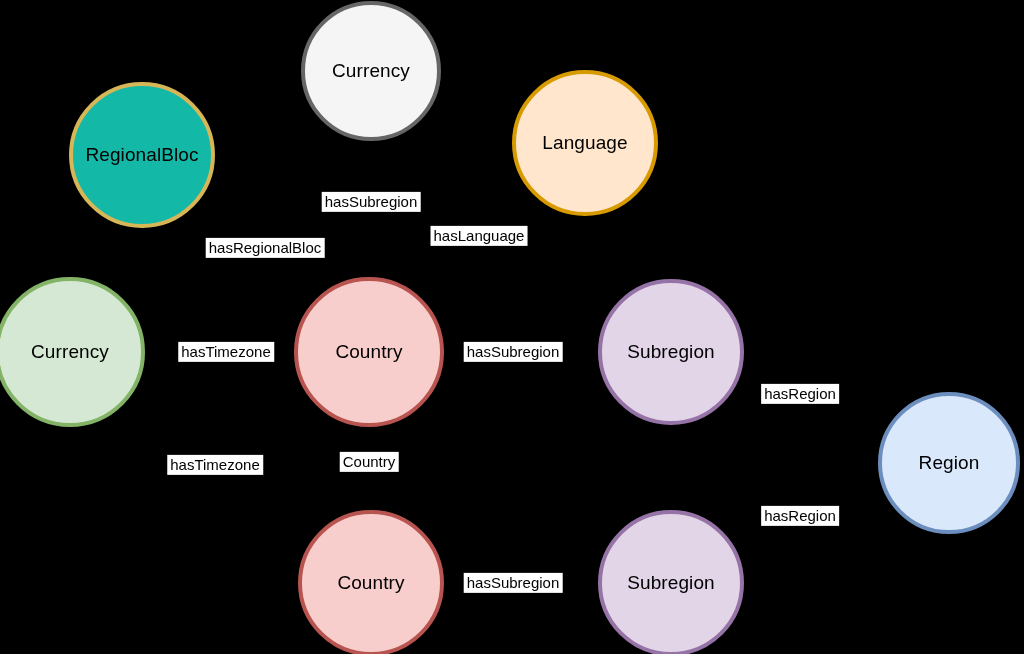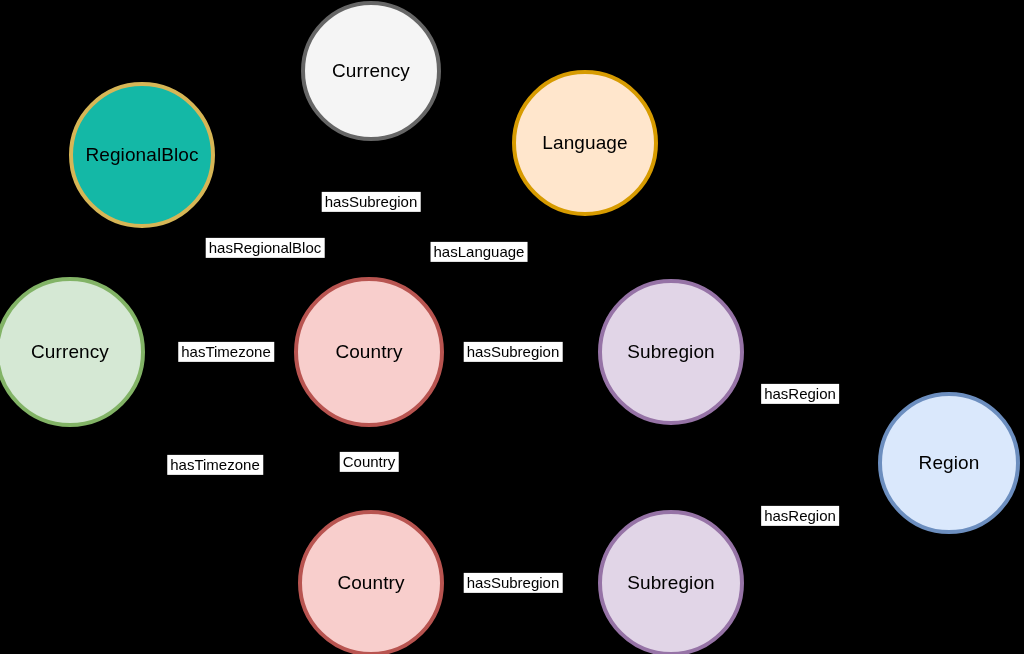--- a/index.html
+++ b/index.html
@@ -103,21 +103,21 @@
       <div class="node" style="left: 298px; top: 510px; width: 146px; height: 146px; background: rgb(248, 206, 204); border-color: rgb(184, 84, 80); border-width: 4px;">
         <span class="node-label">Country</span>
       </div>
       <div class="node" style="left: 598px; top: 510px; width: 146px; height: 146px; background: rgb(225, 213, 231); border-color: rgb(150, 115, 166); border-width: 4px;">
         <span class="node-label">Subregion</span>
       </div>
     </div>
   <div id="label-layer">
       <div class="edge-label" style="left: 371px; top: 202px;">hasSubregion</div>
       <div class="edge-label" style="left: 265px; top: 248px;">hasRegionalBloc</div>
-      <div class="edge-label" style="left: 479px; top: 252px;">hasLanguage</div>
+      <div class="edge-label" style="left: 479px; top: 236px;">hasLanguage</div>
       <div class="edge-label" style="left: 226px; top: 352px;">hasTimezone</div>
       <div class="edge-label" style="left: 513px; top: 352px;">hasSubregion</div>
       <div class="edge-label" style="left: 800px; top: 394px;">hasRegion</div>
       <div class="edge-label" style="left: 215px; top: 465px;">hasTimezone</div>
       <div class="edge-label" style="left: 369px; top: 462px;">Country</div>
       <div class="edge-label" style="left: 513px; top: 583px;">hasSubregion</div>
       <div class="edge-label" style="left: 800px; top: 516px;">hasRegion</div>
     </div>
 
 </div>

